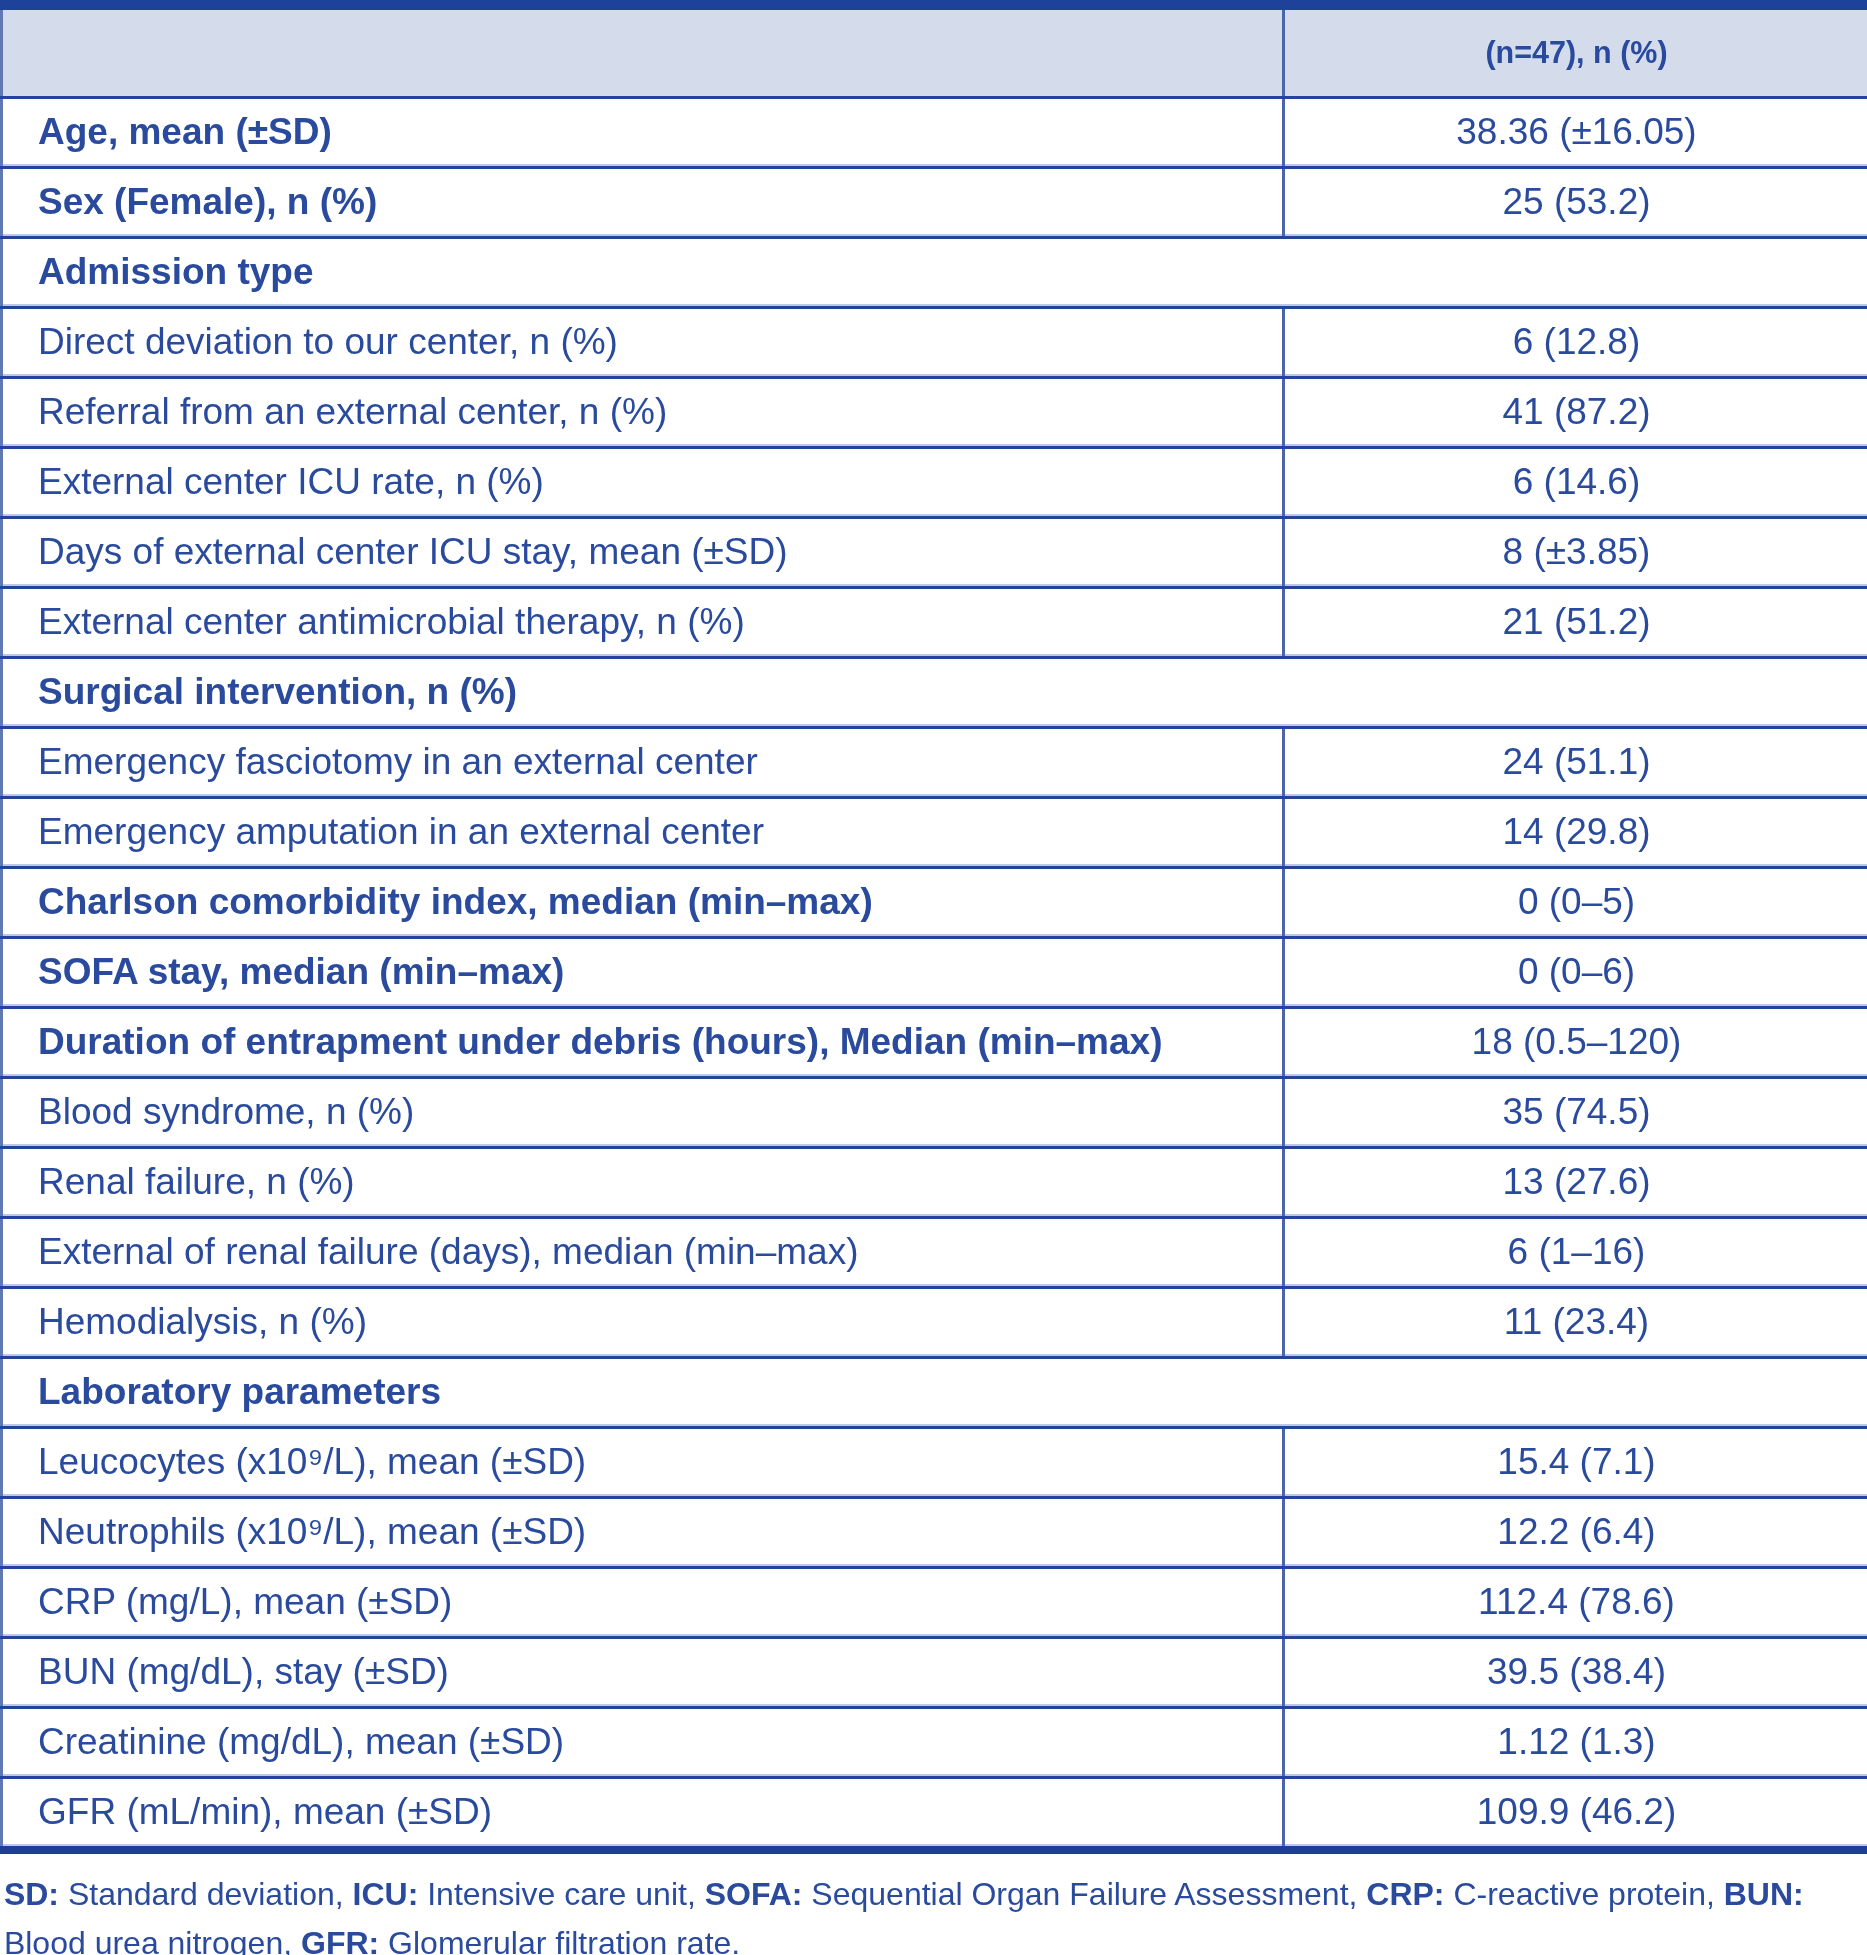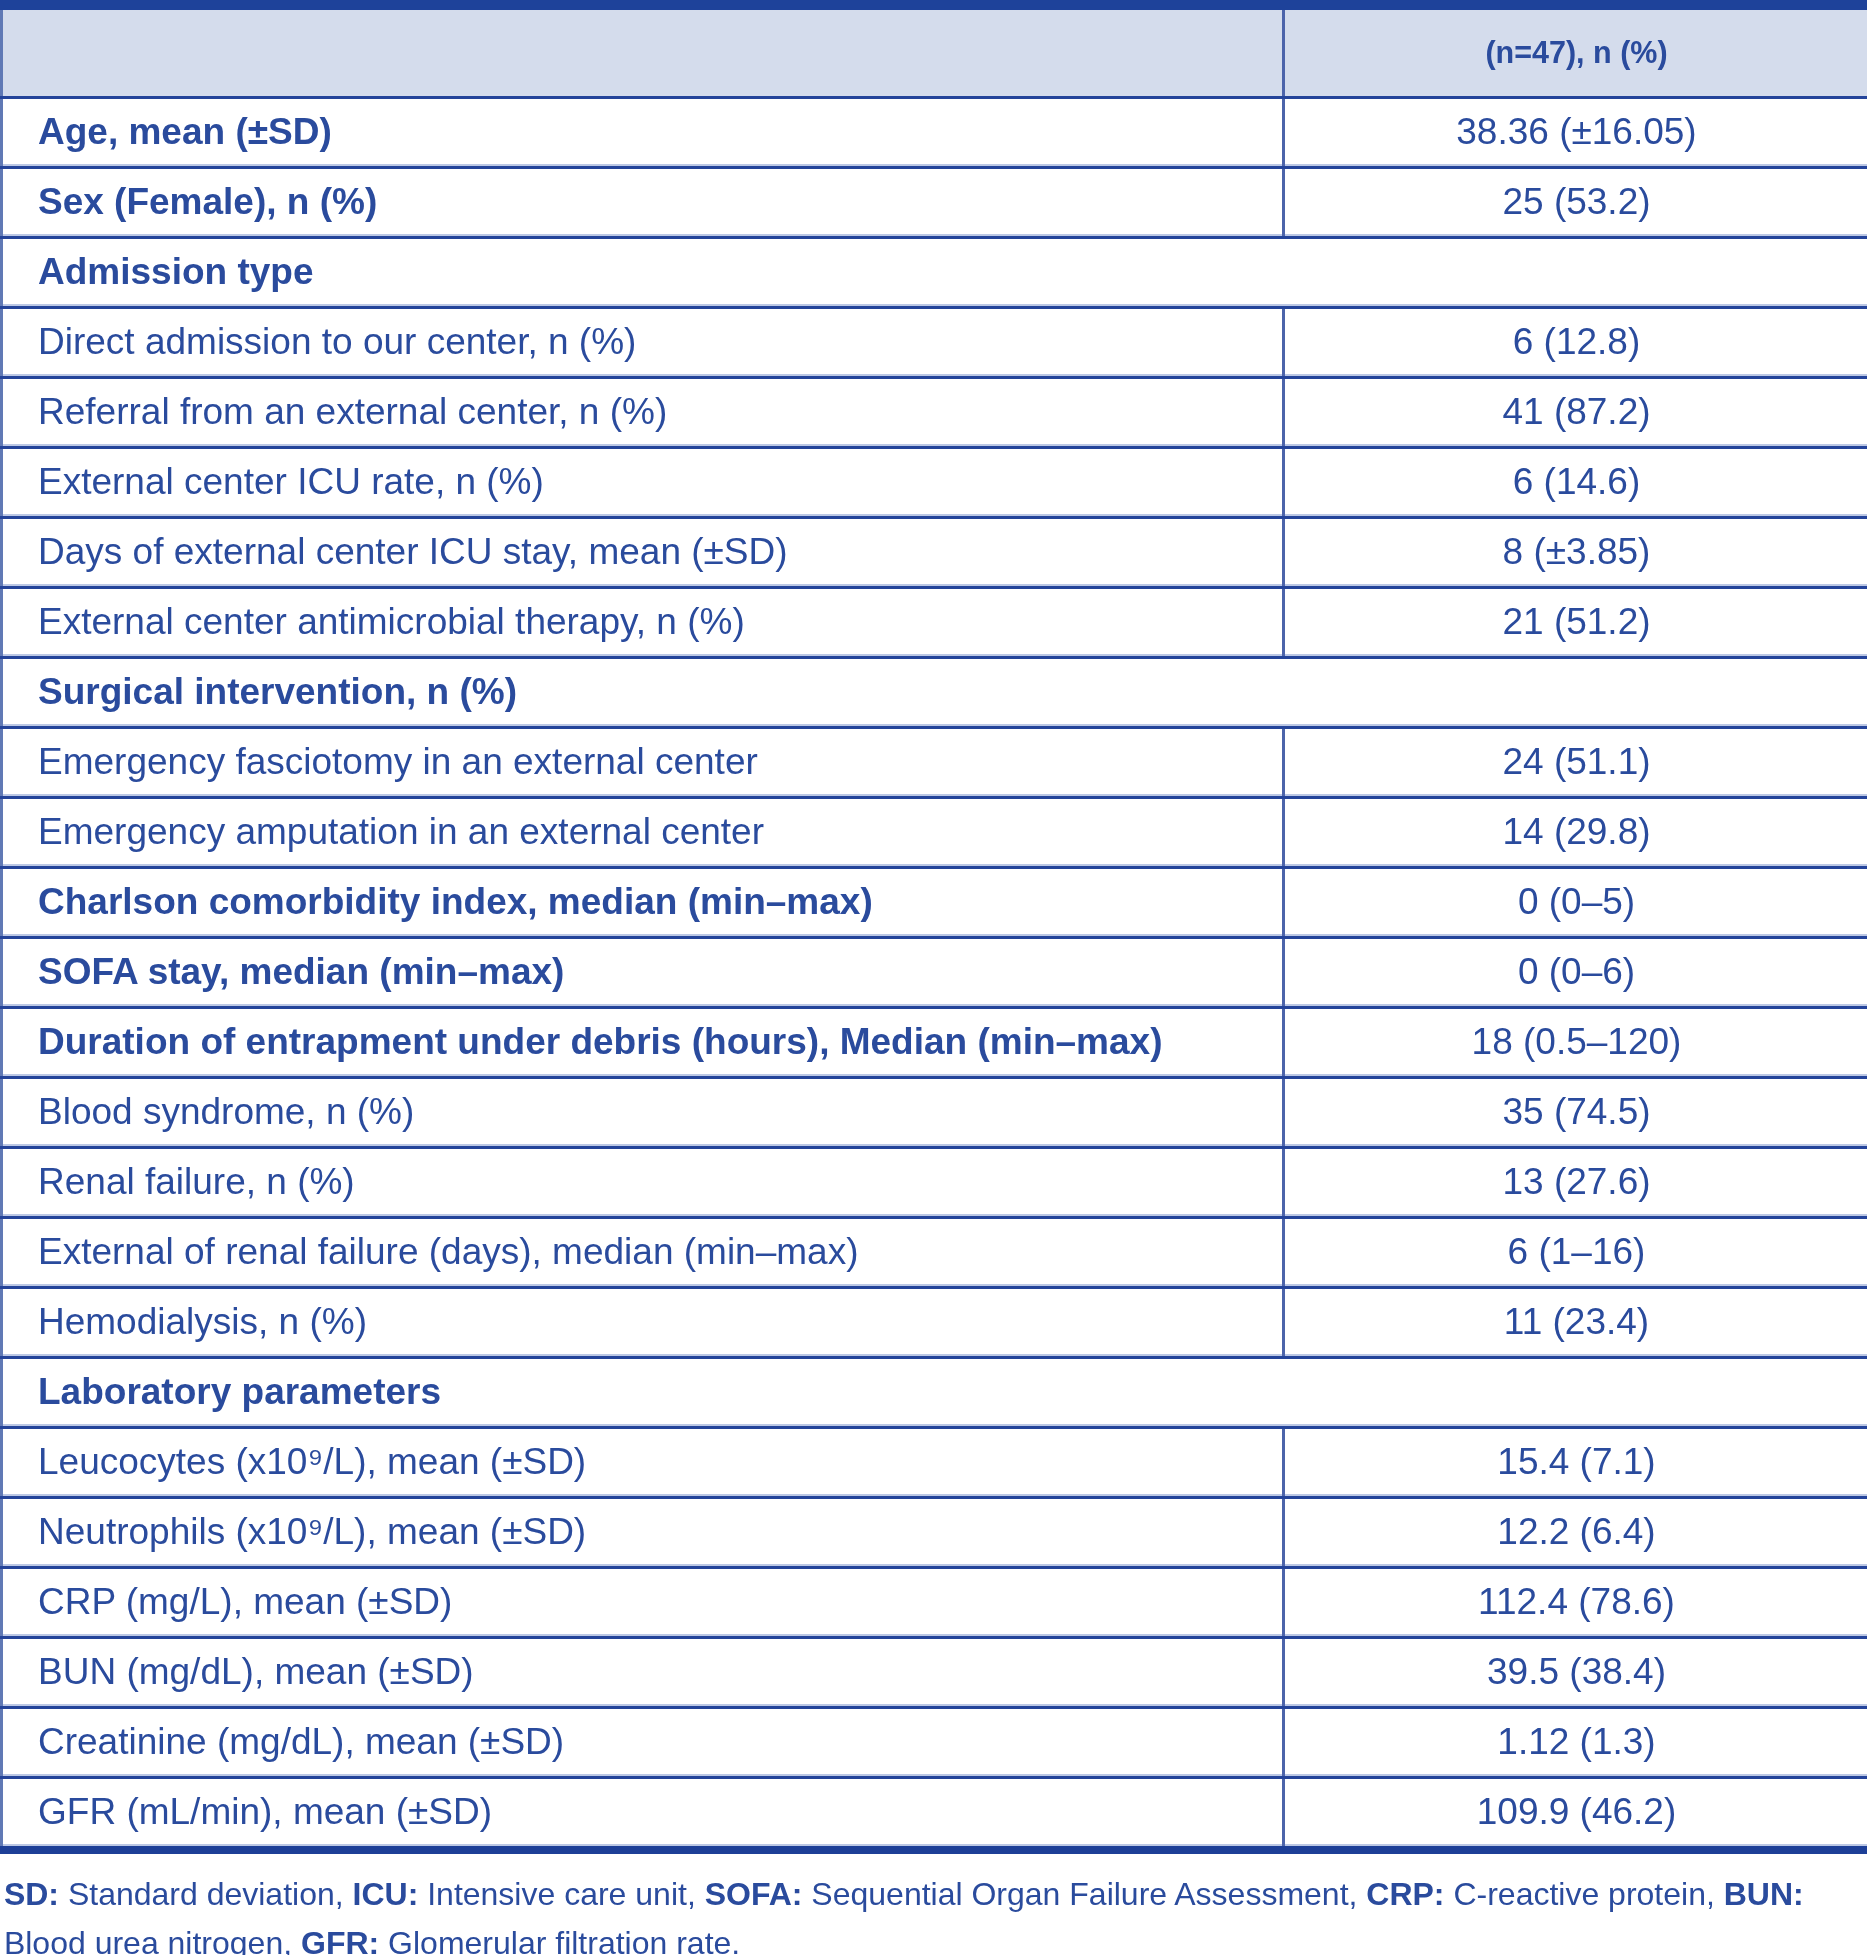--- a/index.html
+++ b/index.html
@@ -96,21 +96,21 @@
           <td class="value">38.36 (±16.05)</td>
         </tr>
         <tr>
           <td class="label bold">Sex (Female), n (%)</td>
           <td class="value">25 (53.2)</td>
         </tr>
         <tr>
           <td colspan="2" class="label bold">Admission type</td>
         </tr>
         <tr>
-          <td class="label">Direct admission to our center, n (%)</td>
+          <td class="label">Direct deviation to our center, n (%)</td>
           <td class="value">6 (12.8)</td>
         </tr>
         <tr>
           <td class="label">Referral from an external center, n (%)</td>
           <td class="value">41 (87.2)</td>
         </tr>
         <tr>
           <td class="label">External center ICU rate, n (%)</td>
           <td class="value">6 (14.6)</td>
         </tr>
@@ -170,21 +170,21 @@
         </tr>
         <tr>
           <td class="label">Neutrophils (x10⁹/L), mean (±SD)</td>
           <td class="value">12.2 (6.4)</td>
         </tr>
         <tr>
           <td class="label">CRP (mg/L), mean (±SD)</td>
           <td class="value">112.4 (78.6)</td>
         </tr>
         <tr>
-          <td class="label">BUN (mg/dL), mean (±SD)</td>
+          <td class="label">BUN (mg/dL), stay (±SD)</td>
           <td class="value">39.5 (38.4)</td>
         </tr>
         <tr>
           <td class="label">Creatinine (mg/dL), mean (±SD)</td>
           <td class="value">1.12 (1.3)</td>
         </tr>
         <tr>
           <td class="label">GFR (mL/min), mean (±SD)</td>
           <td class="value">109.9 (46.2)</td>
         </tr>

